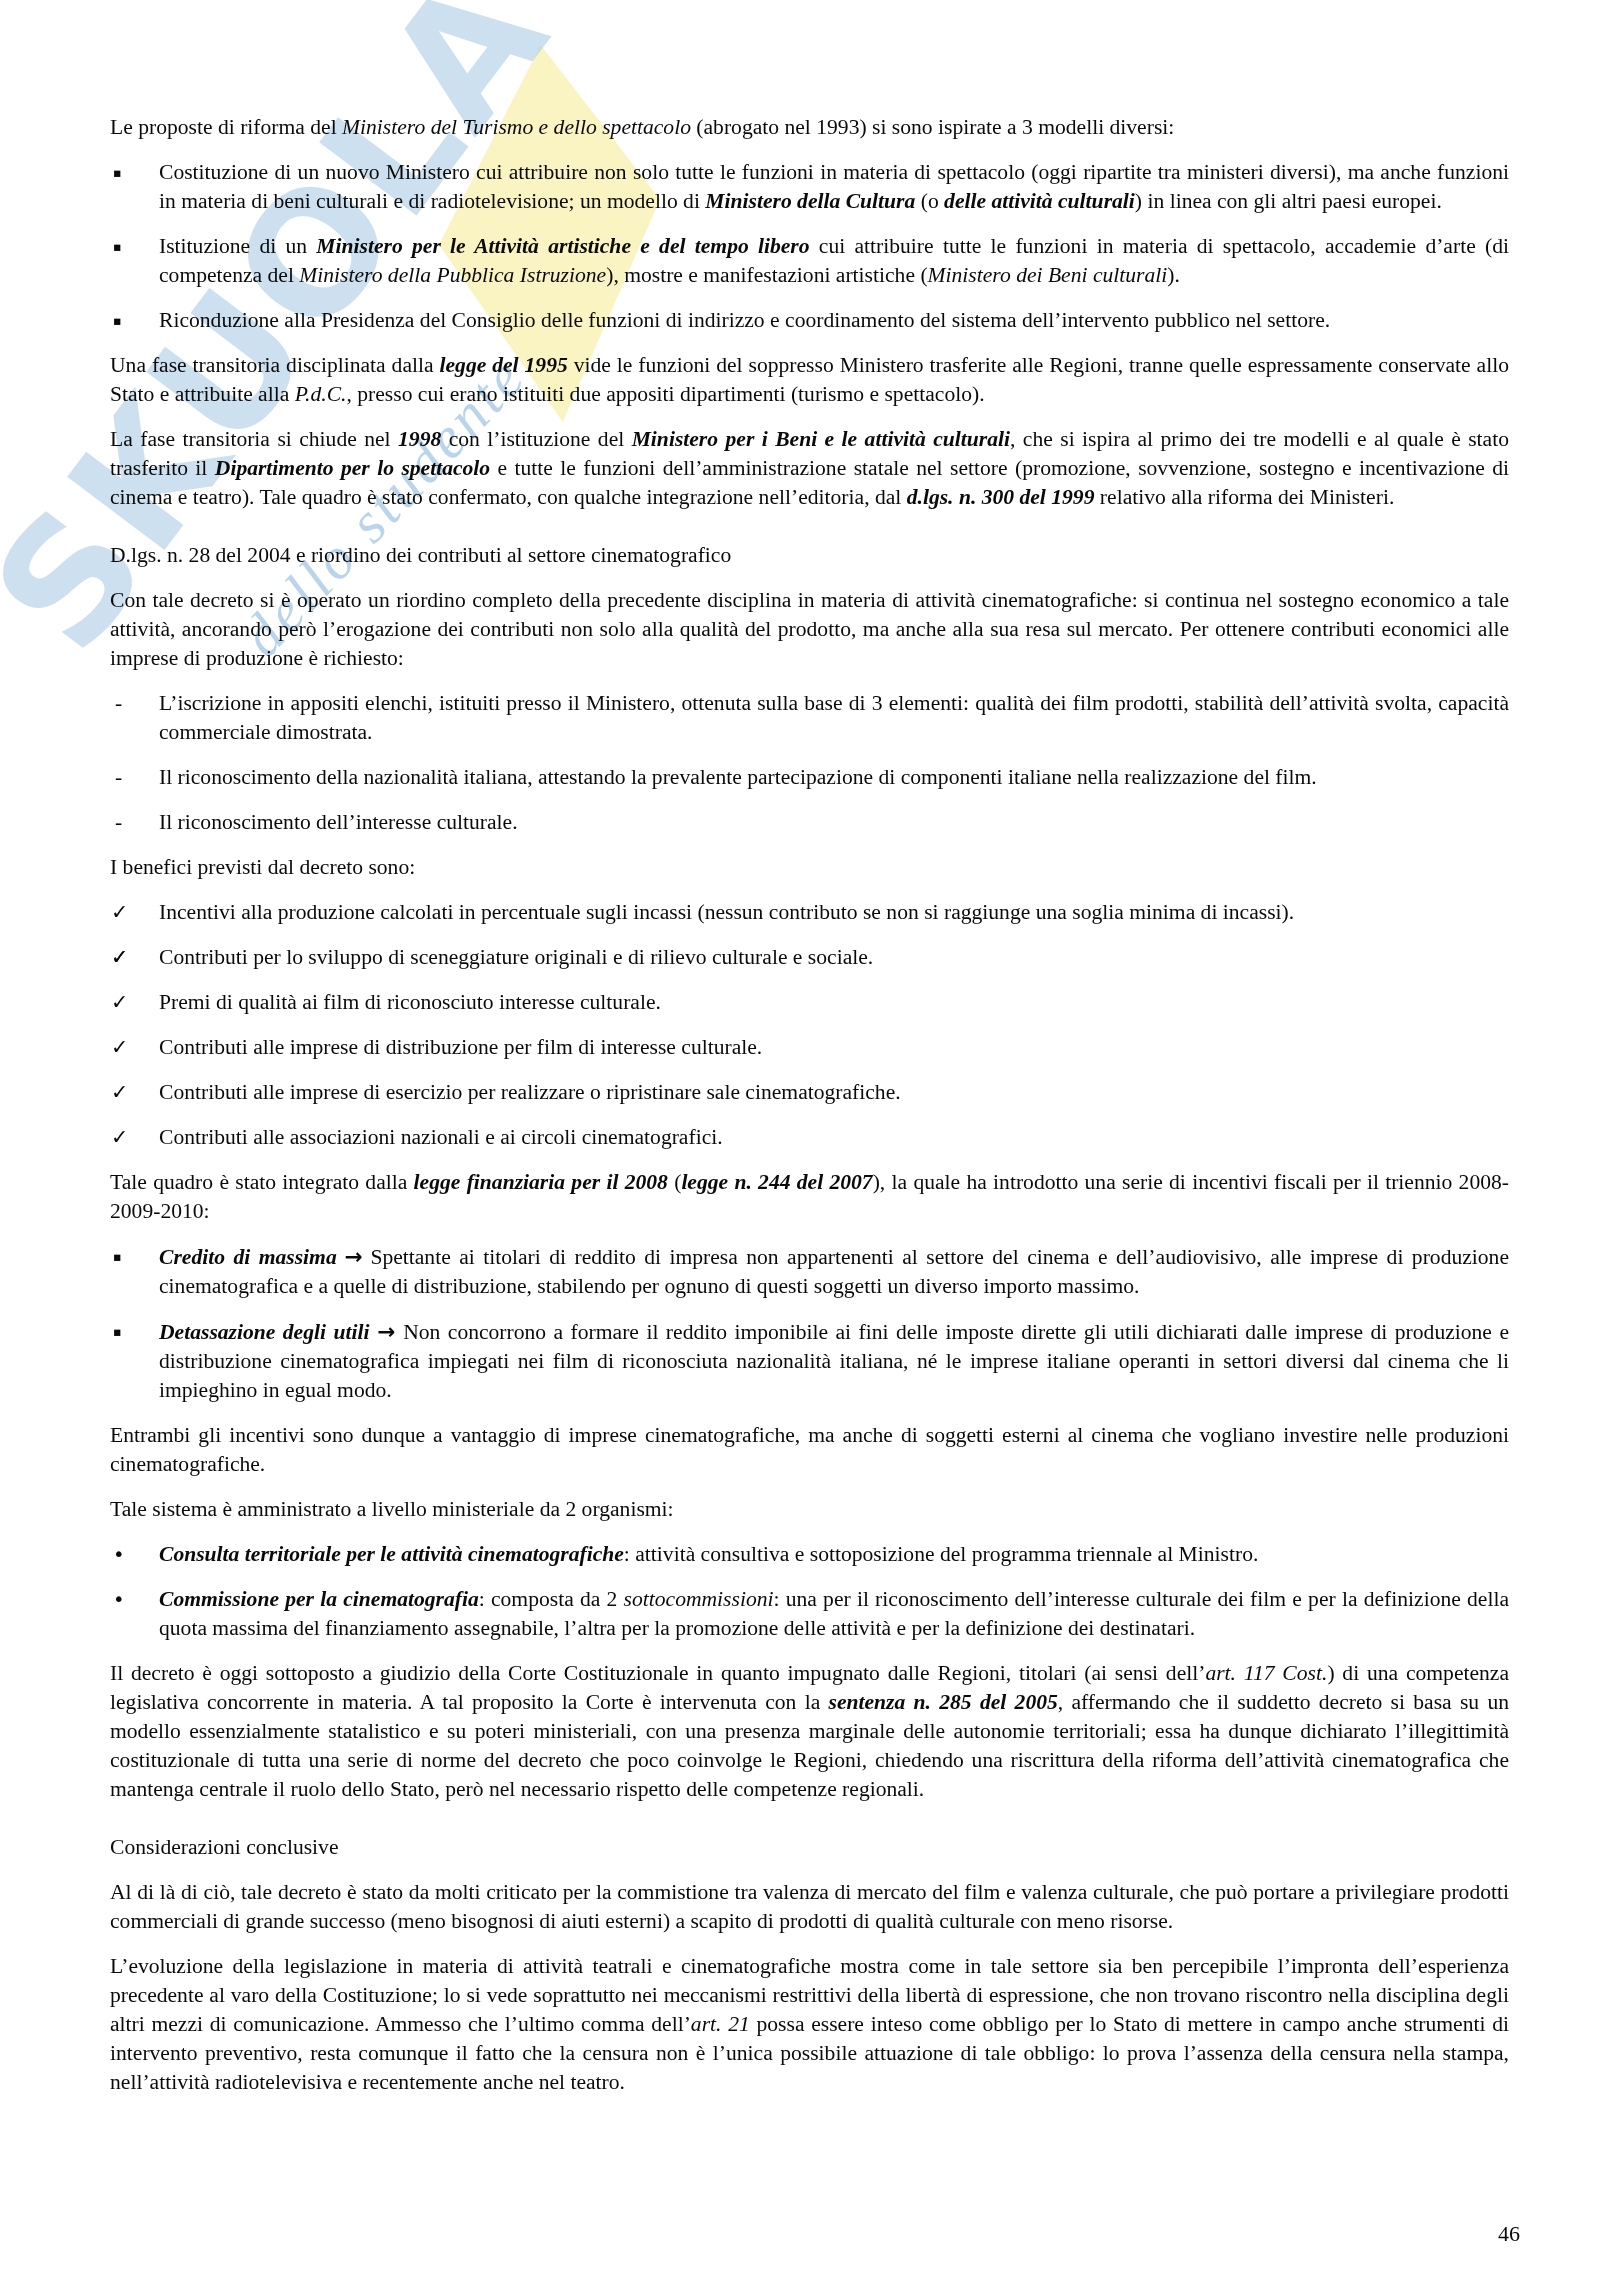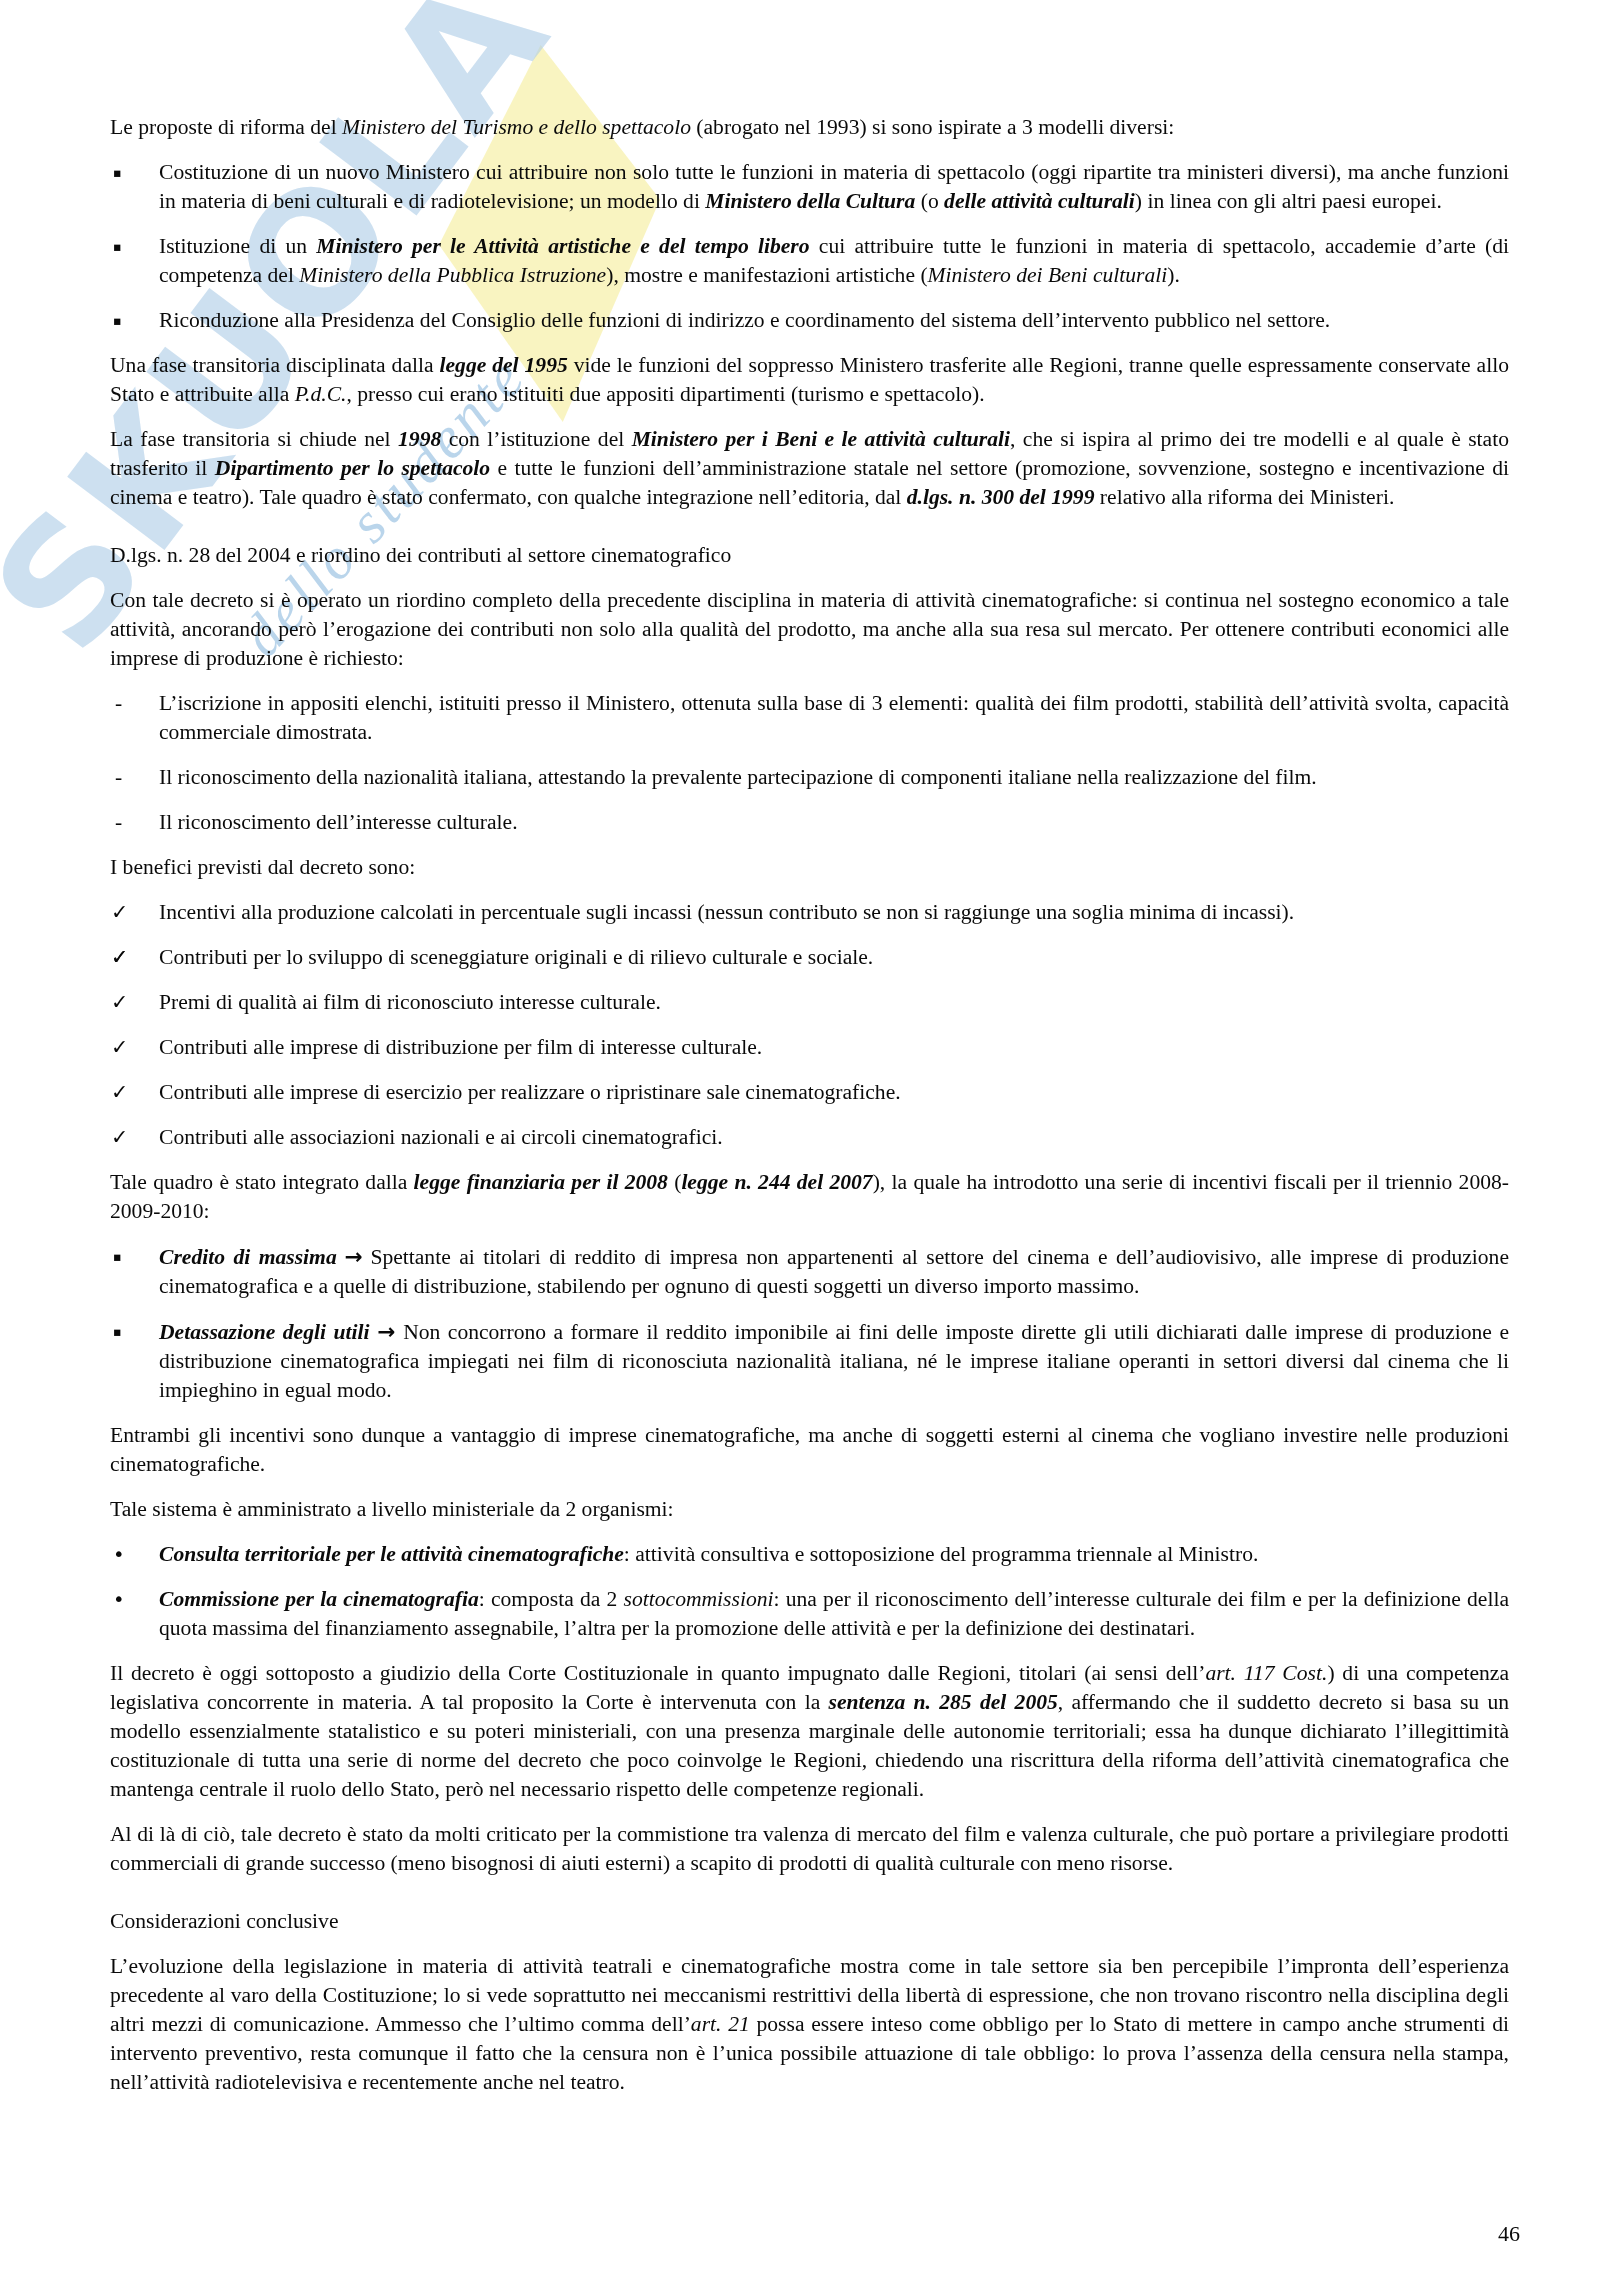--- a/index.html
+++ b/index.html
@@ -121,23 +121,23 @@
     <p class="para">Entrambi gli incentivi sono dunque a vantaggio di imprese cinematografiche, ma anche di soggetti esterni al cinema che vogliano investire nelle produzioni cinematografiche.</p>
 
     <p class="para">Tale sistema è amministrato a livello ministeriale da 2 organismi:</p>
 
     <div class="para li"><span class="mk mk-dot">•</span><span class="bi">Consulta territoriale per le attività cinematografiche</span><span>: attività consultiva e sottoposizione del programma triennale al Ministro.</span></div>
 
     <div class="para li"><span class="mk mk-dot">•</span><span class="bi">Commissione per la cinematografia</span><span>: composta da 2 </span><span class="i">sottocommissioni</span><span>: una per il riconoscimento dell’interesse culturale dei film e per la definizione della quota massima del finanziamento assegnabile, l’altra per la promozione delle attività e per la definizione dei destinatari.</span></div>
 
     <p class="para"><span>Il decreto è oggi sottoposto a giudizio della Corte Costituzionale in quanto impugnato dalle Regioni, titolari (ai sensi dell’</span><span class="i">art. 117 Cost.</span><span>) di una competenza legislativa concorrente in materia. A tal proposito la Corte è intervenuta con la </span><span class="bi">sentenza n. 285 del 2005</span><span>, affermando che il suddetto decreto si basa su un modello essenzialmente statalistico e su poteri ministeriali, con una presenza marginale delle autonomie territoriali; essa ha dunque dichiarato l’illegittimità costituzionale di tutta una serie di norme del decreto che poco coinvolge le Regioni, chiedendo una riscrittura della riforma dell’attività cinematografica che mantenga centrale il ruolo dello Stato, però nel necessario rispetto delle competenze regionali.</span></p>
 
+    <p class="para heading">Considerazioni conclusive</p>
+
     <p class="para">Al di là di ciò, tale decreto è stato da molti criticato per la commistione tra valenza di mercato del film e valenza culturale, che può portare a privilegiare prodotti commerciali di grande successo (meno bisognosi di aiuti esterni) a scapito di prodotti di qualità culturale con meno risorse.</p>
-
-    <p class="para heading">Considerazioni conclusive</p>
 
     <p class="para"><span>L’evoluzione della legislazione in materia di attività teatrali e cinematografiche mostra come in tale settore sia ben percepibile l’impronta dell’esperienza precedente al varo della Costituzione; lo si vede soprattutto nei meccanismi restrittivi della libertà di espressione, che non trovano riscontro nella disciplina degli altri mezzi di comunicazione. Ammesso che l’ultimo comma dell’</span><span class="i">art. 21</span><span> possa essere inteso come obbligo per lo Stato di mettere in campo anche strumenti di intervento preventivo, resta comunque il fatto che la censura non è l’unica possibile attuazione di tale obbligo: lo prova l’assenza della censura nella stampa, nell’attività radiotelevisiva e recentemente anche nel teatro.</span></p>
 
   </div>
 
   <div class="page-number">46</div>
 
 </div>
 
 

